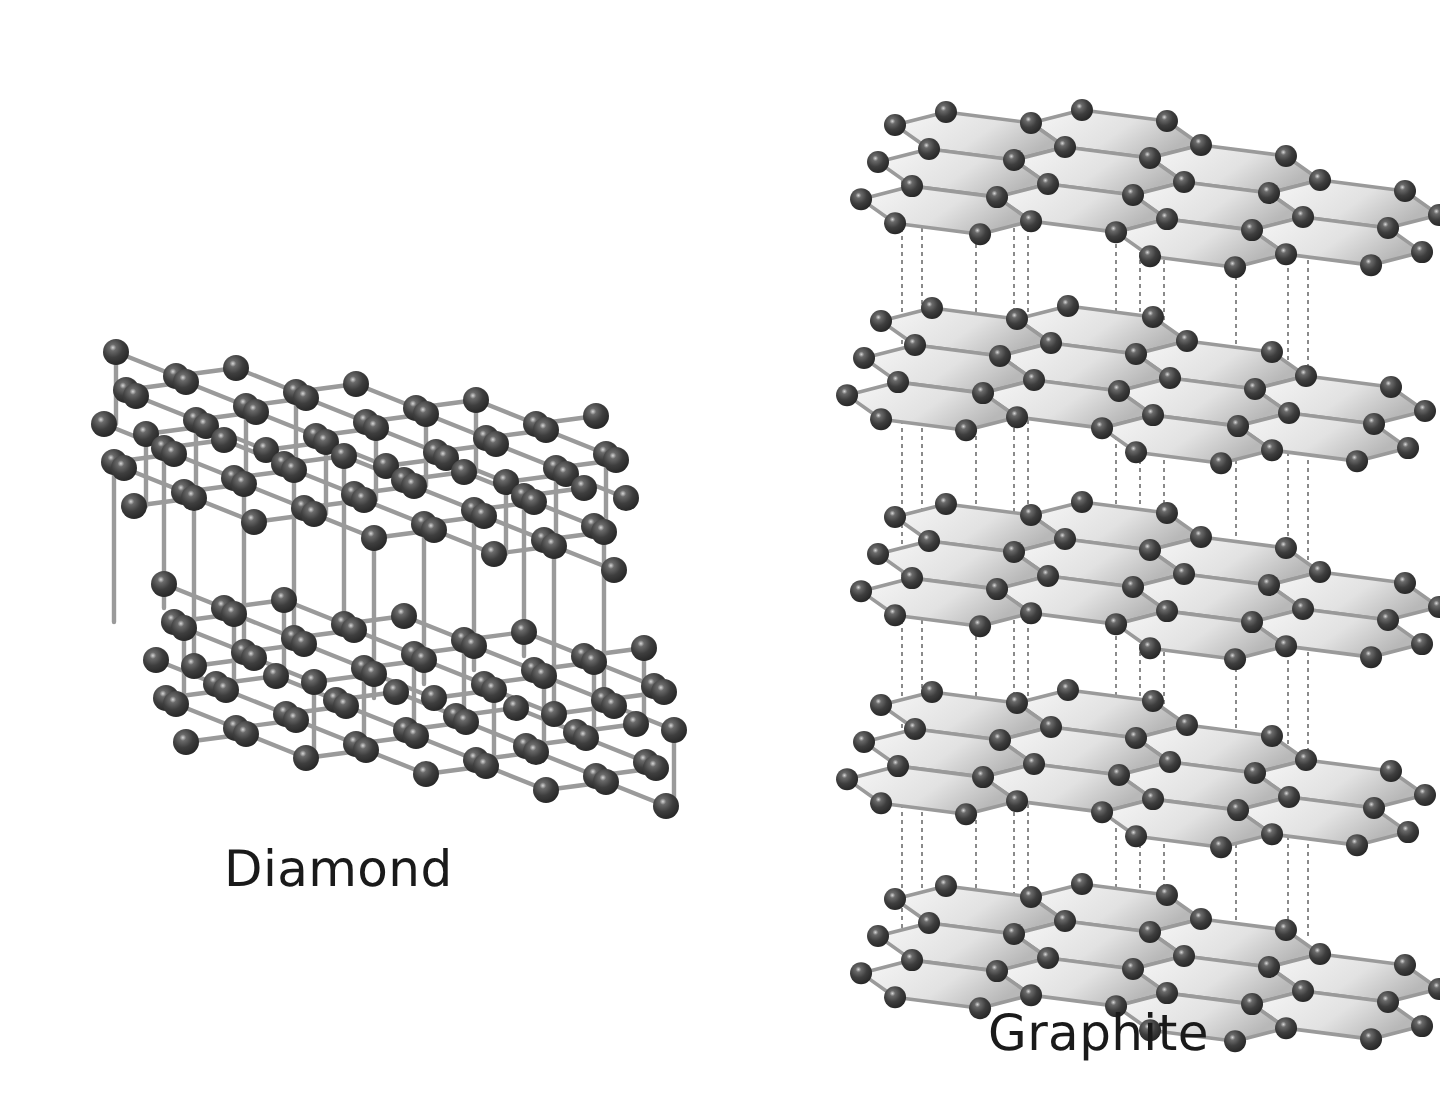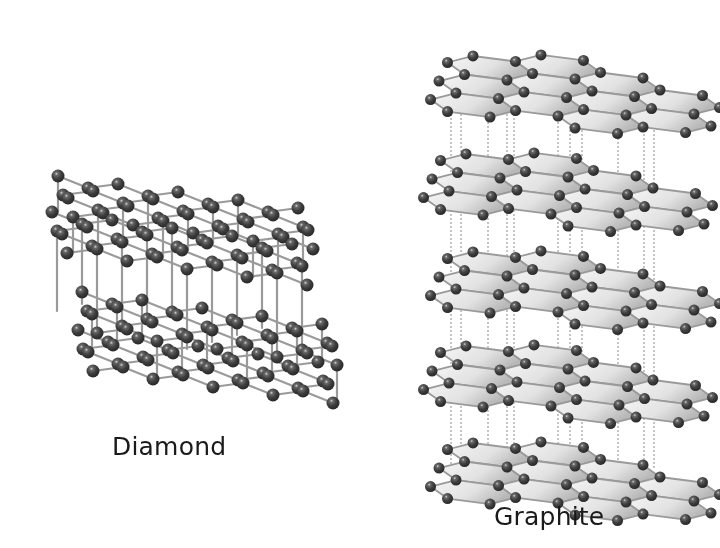--- a/index.html
+++ b/index.html
@@ -1,21 +1,21 @@
 <!DOCTYPE html>
 <html><head>
 <meta charset="utf-8">
 <style>
   html, body { margin: 0; padding: 0; background: #ffffff; }
   body { width: 720px; height: 548px; position: relative; overflow: hidden;
          font-family: "DejaVu Sans", "Liberation Sans", sans-serif; }
   #figure { position: absolute; left: 0; top: 0; width: 720px; height: 548px; }
   .caption { position: absolute; font-size: 25px; color: #1a1a1a; letter-spacing: 0.2px;
              font-family: "DejaVu Sans", sans-serif; white-space: nowrap; }
-  #caption-diamond { left: 112px; top: 432px; }
+  #caption-diamond { left: 112px; top: 420px; }
   #caption-graphite { left: 494px; top: 502px; }
 </style>
 </head>
 <body>
 
 <svg id="figure" width="720" height="548" viewBox="0 0 720 548" xmlns="http://www.w3.org/2000/svg">
   <defs>
     <radialGradient id="atomGrad" cx="0.38" cy="0.33" r="0.7">
       <stop offset="0" stop-color="#d6d6d6"></stop>
       <stop offset="0.18" stop-color="#6a6a6a"></stop>

